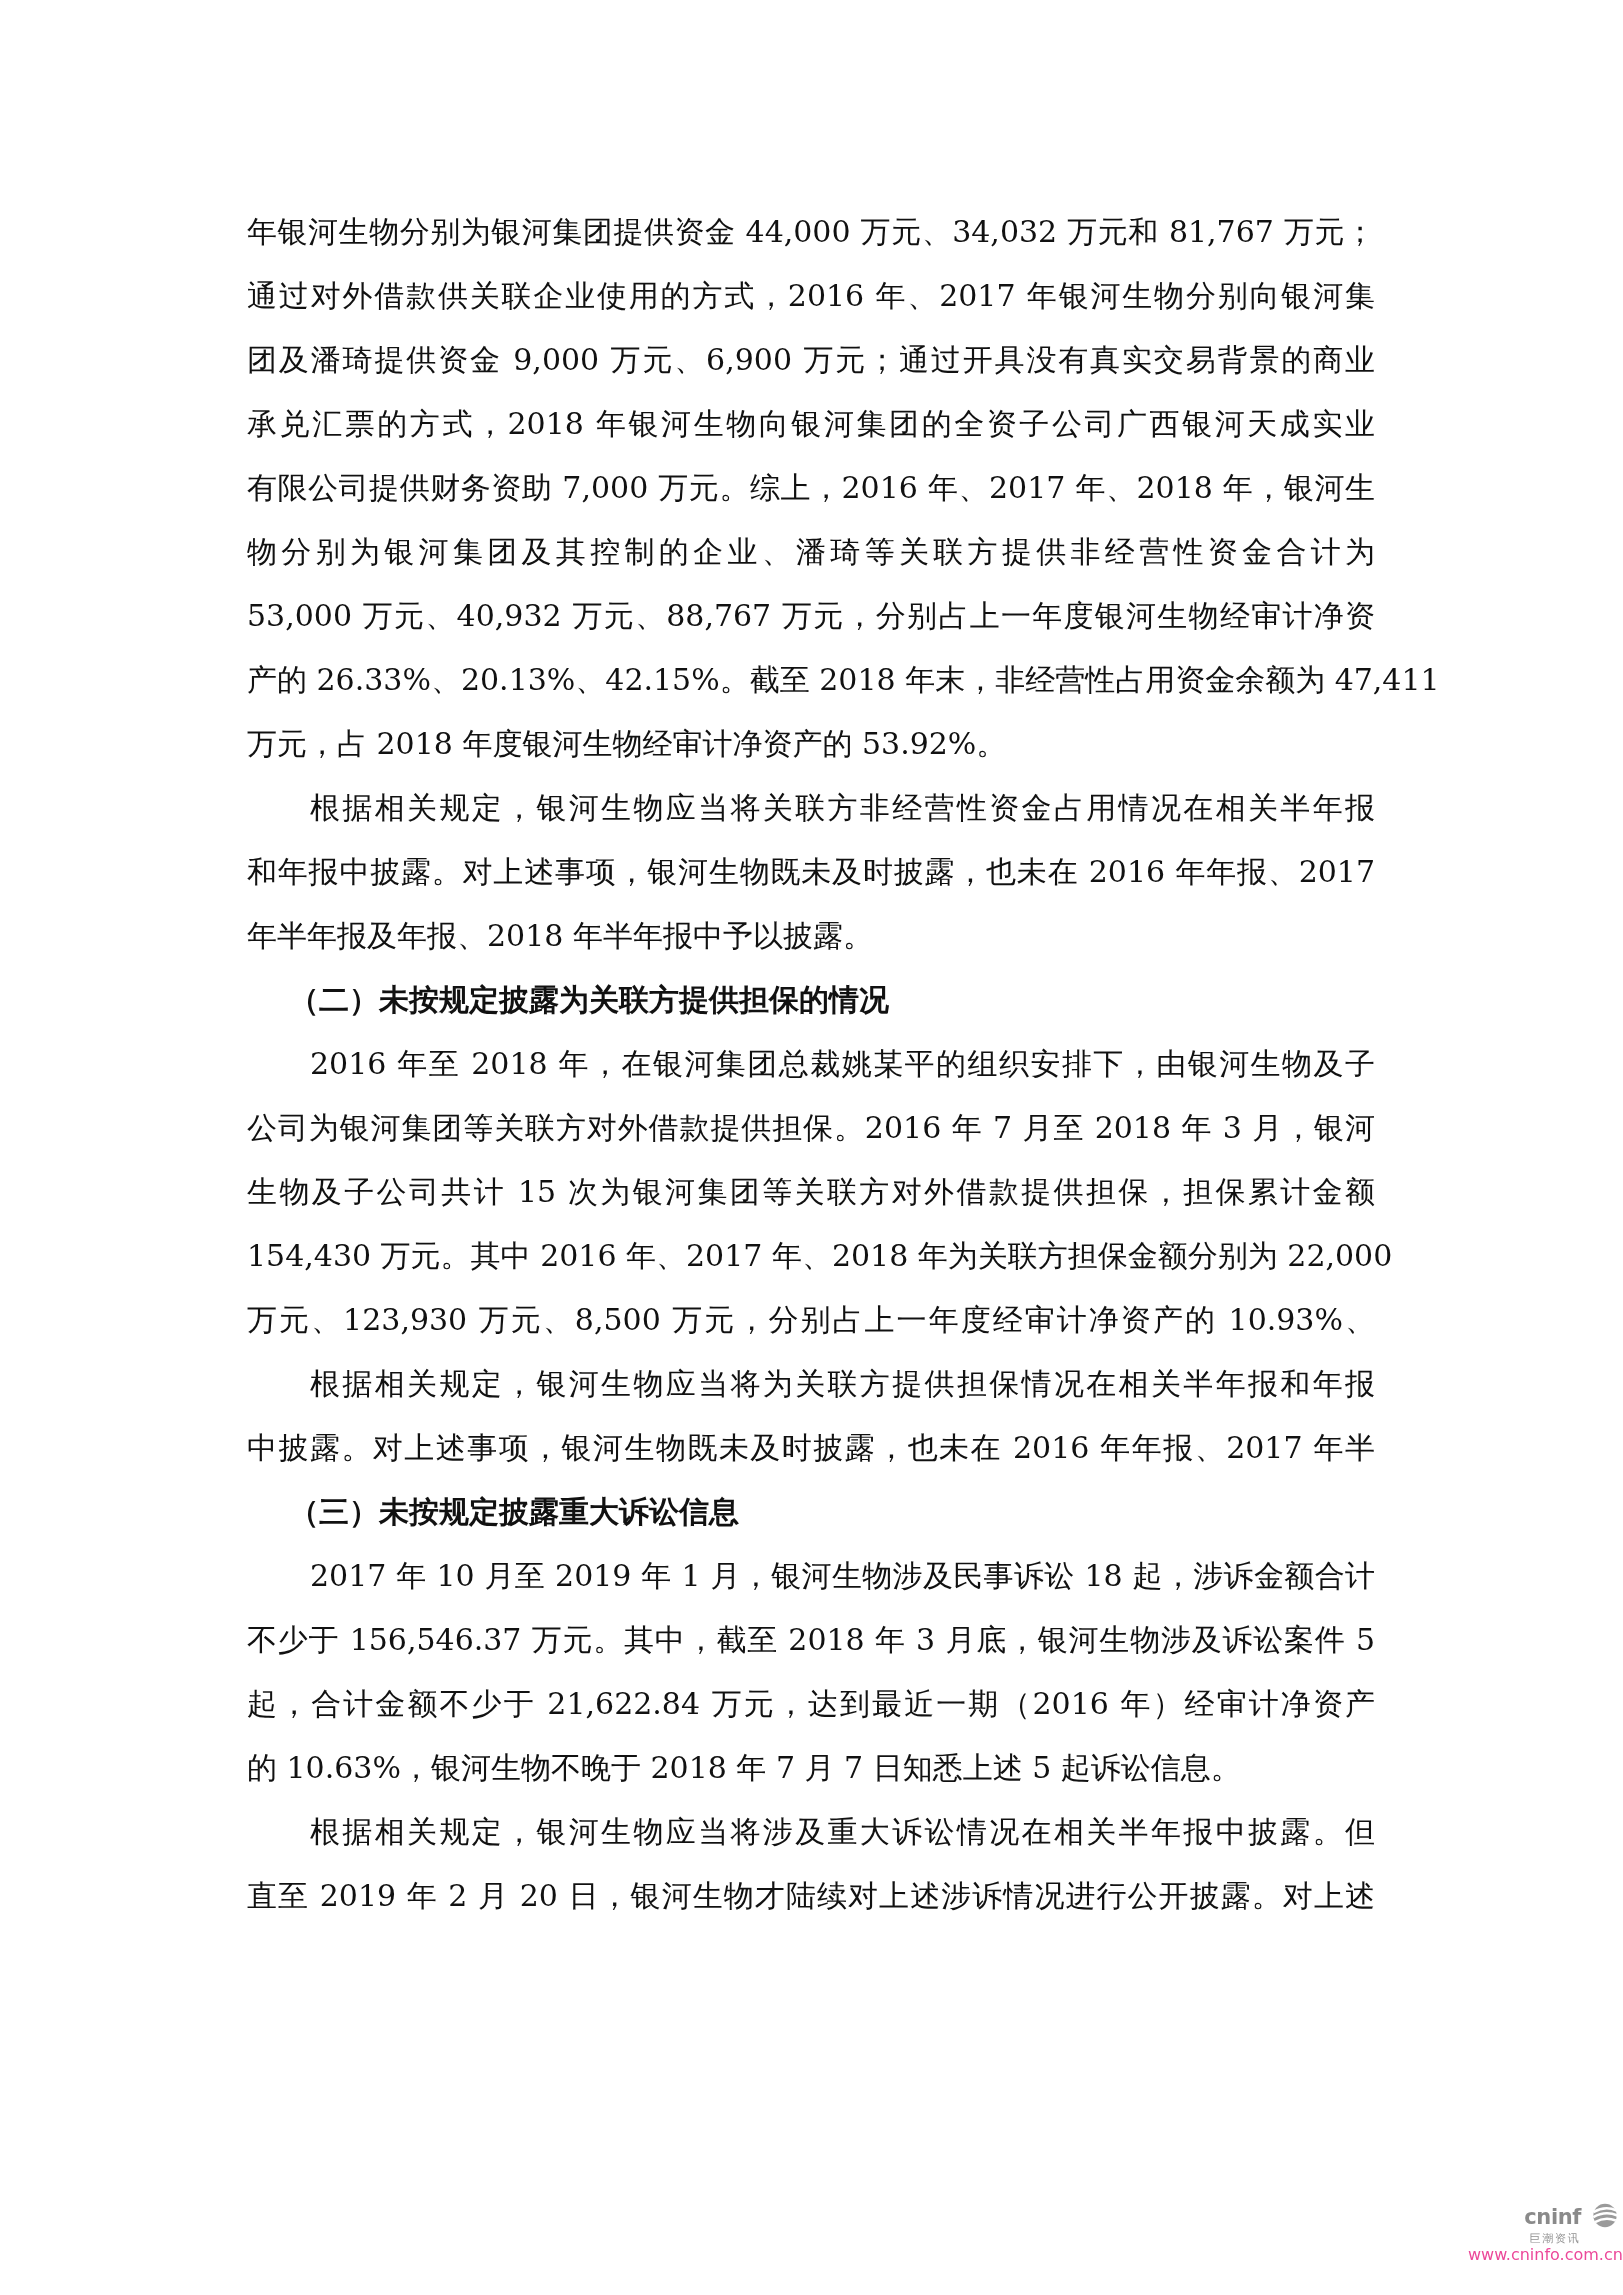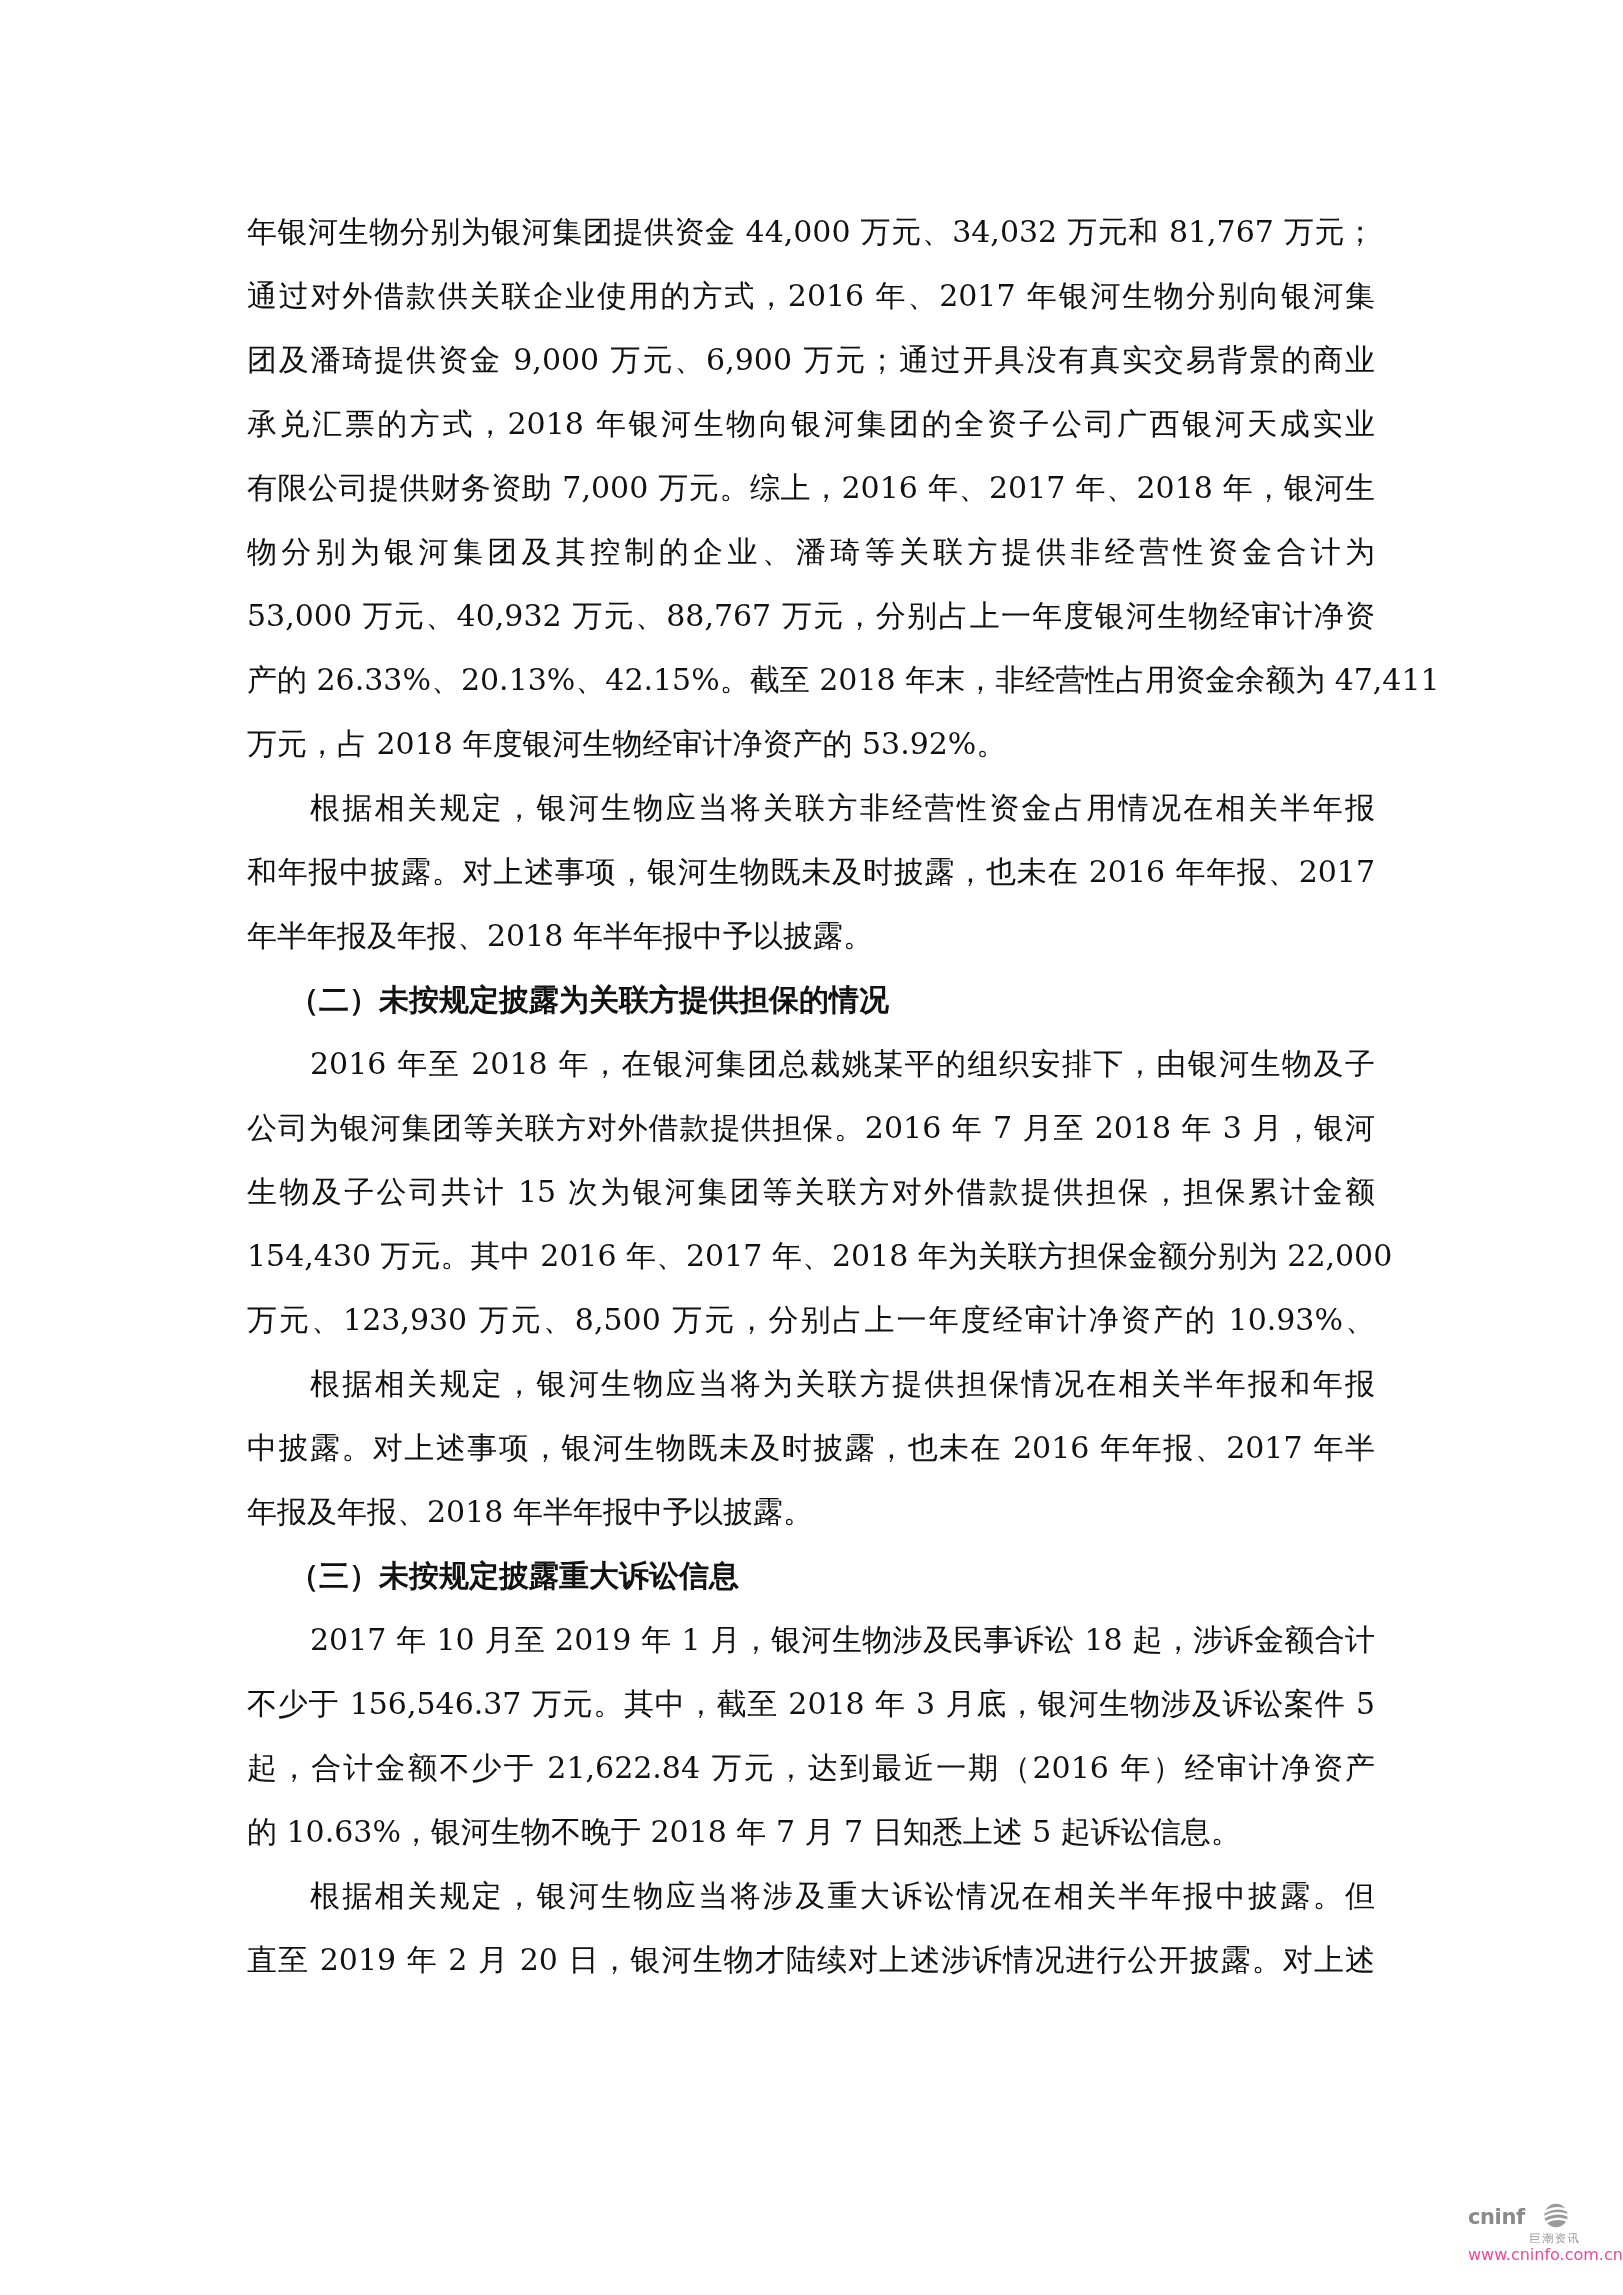--- a/index.html
+++ b/index.html
@@ -47,21 +47,22 @@
     left: 1468px;
     top: 2202px;
     width: 152px;
     height: 76px;
     color: #8a8a8a;
     font-family: "DejaVu Sans", "Liberation Sans", sans-serif;
   }
   .wm-top {
     display: flex;
     align-items: center;
-    gap: 16px;
+    justify-content: flex-end;
+    gap: 9px;
     height: 29px;
   }
   .wm-brand {
     font-size: 21px;
     font-weight: bold;
     letter-spacing: -0.4px;
     color: #8a8a8a;
   }
   .wm-globe {
     width: 30px;
@@ -105,21 +106,20 @@
   <div class="line heading">（二）未按规定披露为关联方提供担保的情况</div>
 
   <div class="line indent">2016 年至 2018 年，在银河集团总裁姚某平的组织安排下，由银河生物及子</div>
   <div class="line">公司为银河集团等关联方对外借款提供担保。2016 年 7 月至 2018 年 3 月，银河</div>
   <div class="line">生物及子公司共计 15 次为银河集团等关联方对外借款提供担保，担保累计金额</div>
   <div class="line">154,430 万元。其中 2016 年、2017 年、2018 年为关联方担保金额分别为 22,000</div>
   <div class="line">万元、123,930 万元、8,500 万元，分别占上一年度经审计净资产的 10.93%、</div>
 
   <div class="line indent">根据相关规定，银河生物应当将为关联方提供担保情况在相关半年报和年报</div>
   <div class="line">中披露。对上述事项，银河生物既未及时披露，也未在 2016 年年报、2017 年半</div>
-  <div class="line last">年报及年报、2018 年半年报中予以披露。</div>
 
   <div class="line heading">（三）未按规定披露重大诉讼信息</div>
 
   <div class="line indent">2017 年 10 月至 2019 年 1 月，银河生物涉及民事诉讼 18 起，涉诉金额合计</div>
   <div class="line">不少于 156,546.37 万元。其中，截至 2018 年 3 月底，银河生物涉及诉讼案件 5</div>
   <div class="line">起，合计金额不少于 21,622.84 万元，达到最近一期（2016 年）经审计净资产</div>
   <div class="line last">的 10.63%，银河生物不晚于 2018 年 7 月 7 日知悉上述 5 起诉讼信息。</div>
 
   <div class="line indent">根据相关规定，银河生物应当将涉及重大诉讼情况在相关半年报中披露。但</div>
   <div class="line">直至 2019 年 2 月 20 日，银河生物才陆续对上述涉诉情况进行公开披露。对上述</div>

